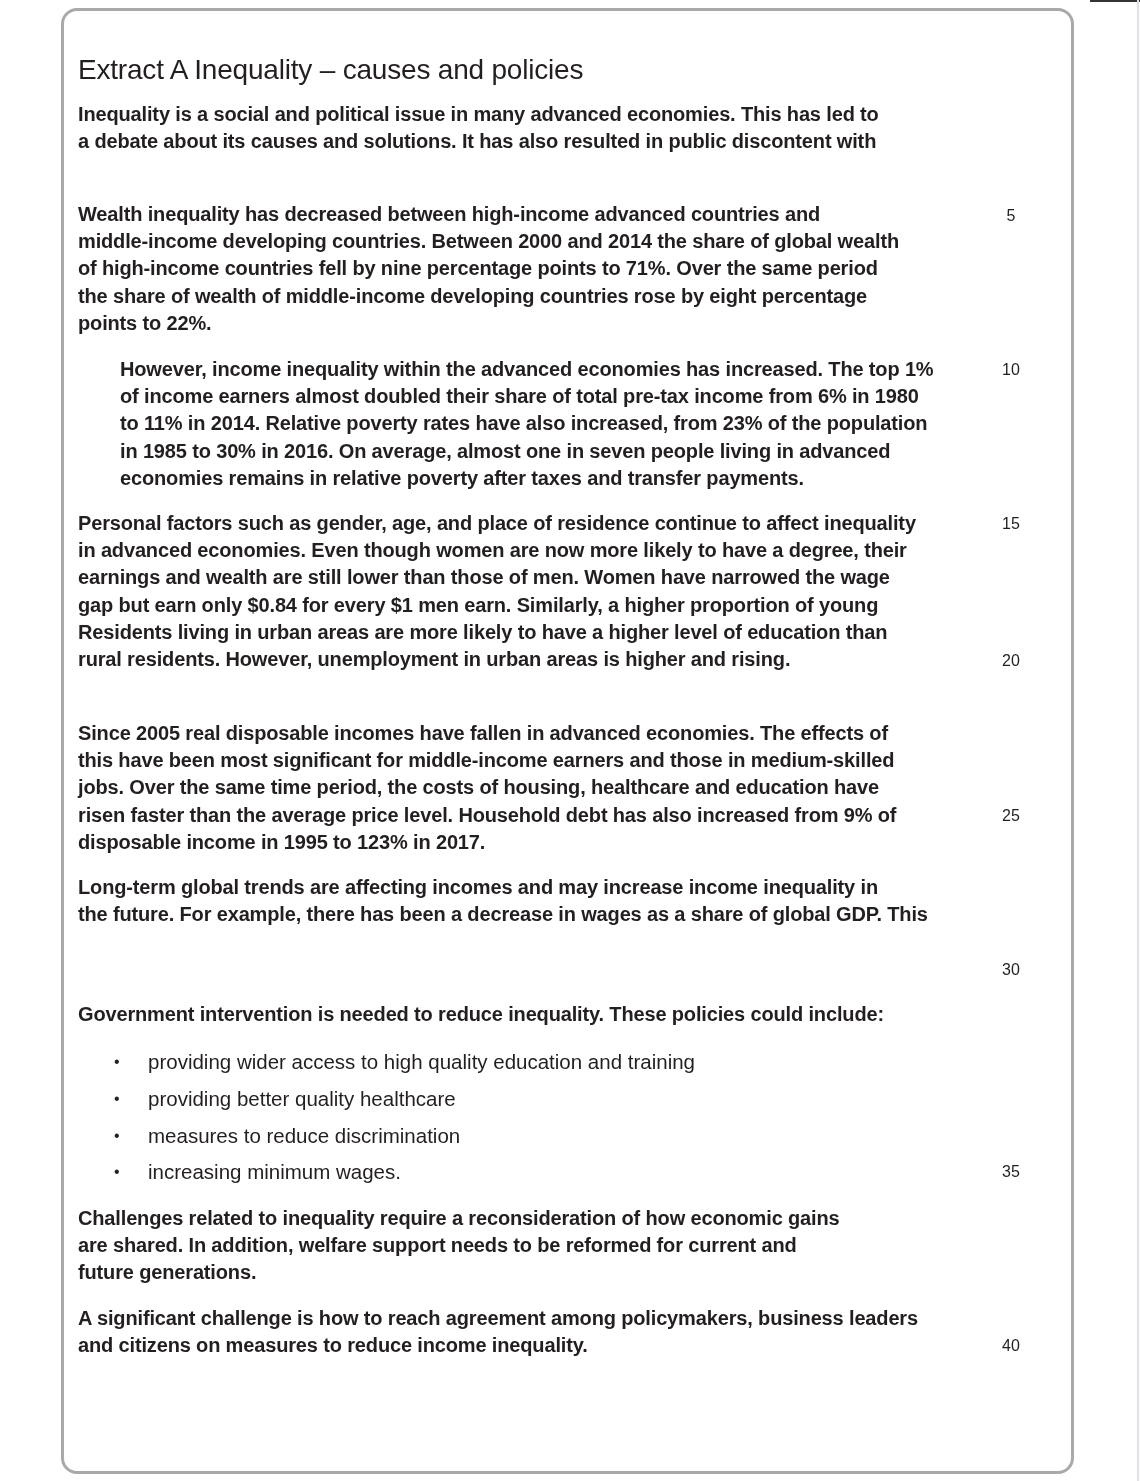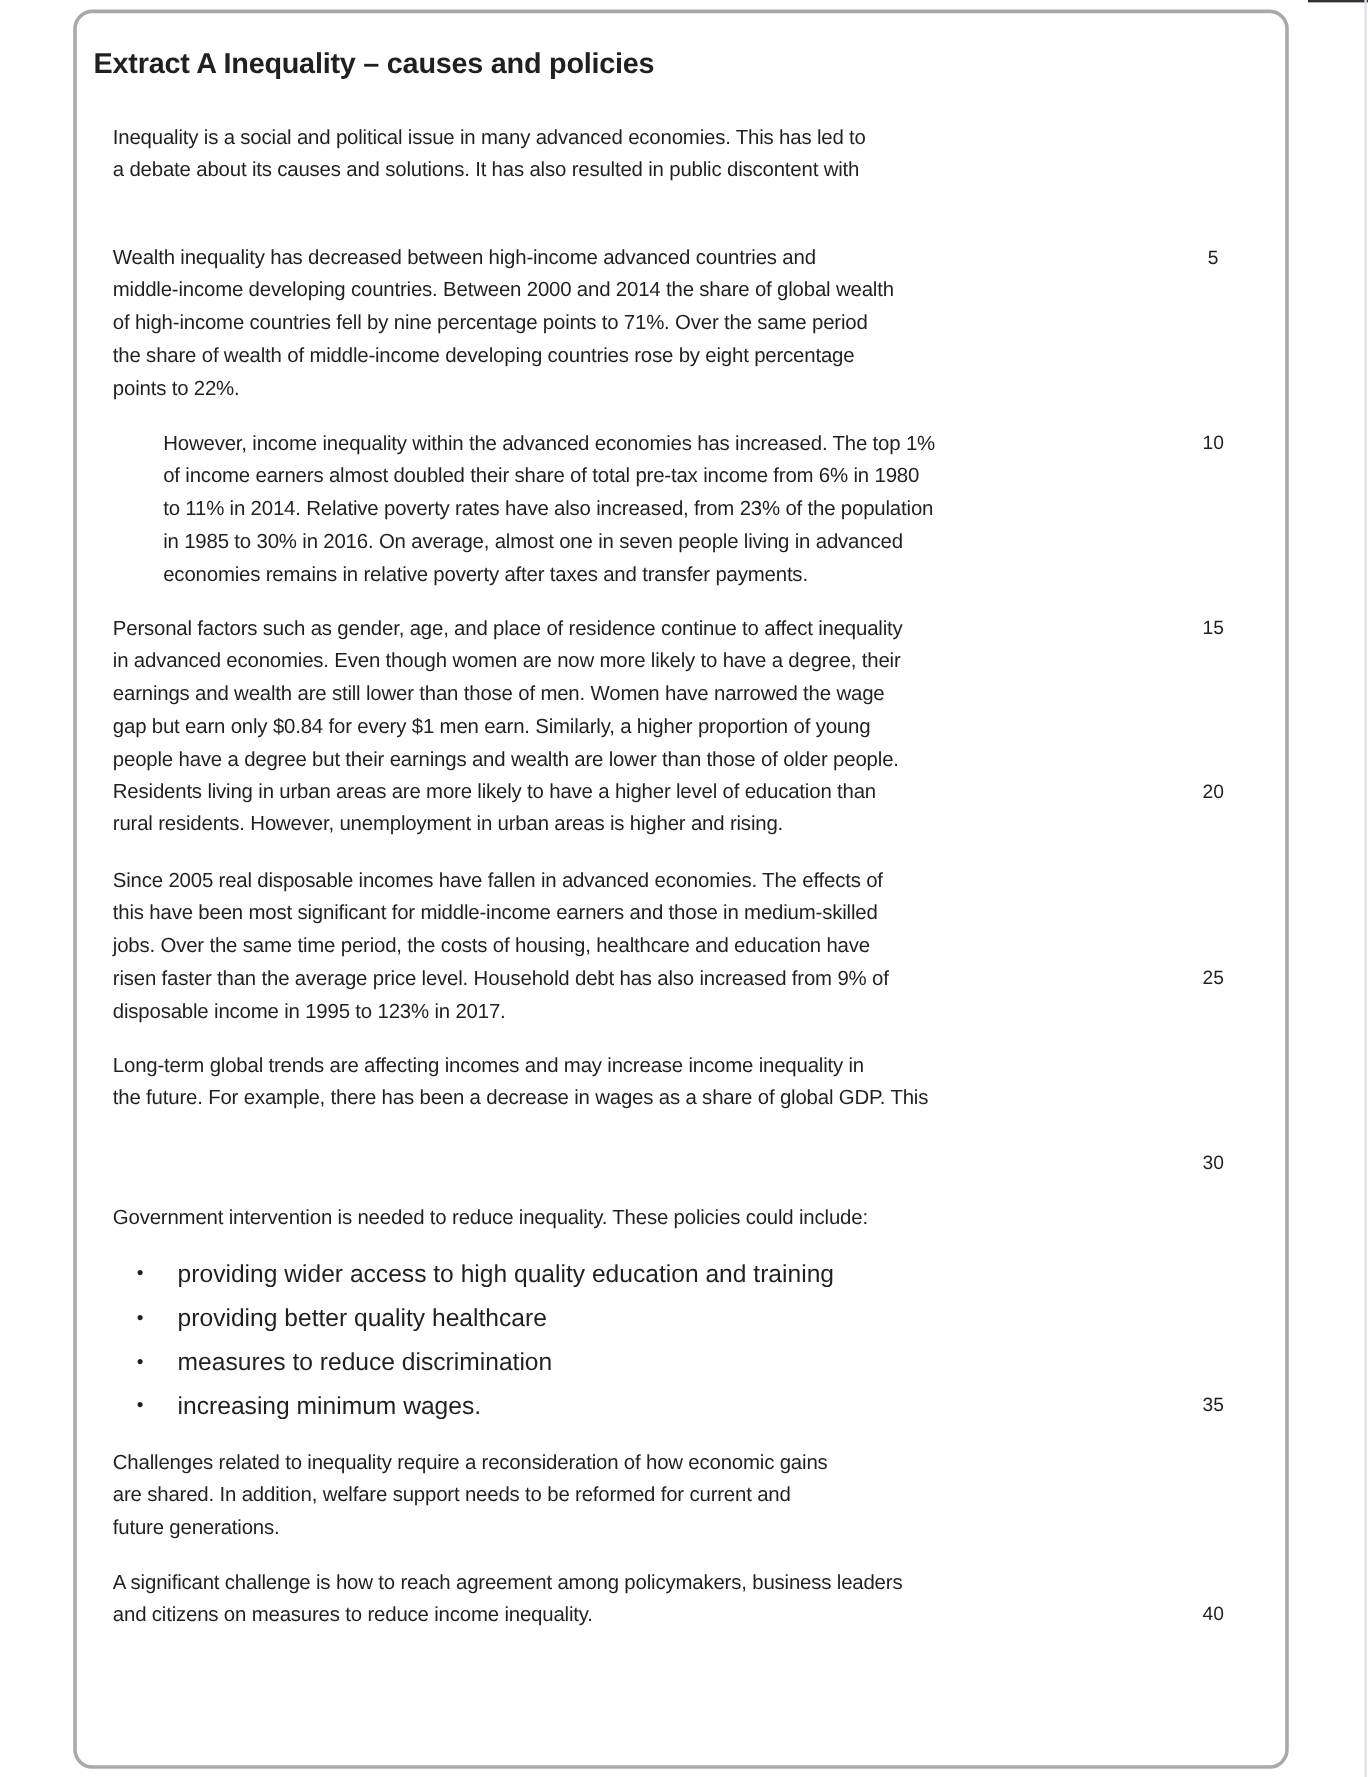--- a/index.html
+++ b/index.html
@@ -37,32 +37,33 @@
       top: 8px;
       width: 1007px;
       height: 1460px;
       border: 3px solid #a9a9ac;
       border-radius: 16px;
       box-sizing: content-box;
     }
     .title {
       position: absolute;
       left: 78px;
-      top: 40px;
-      font-size: 24px;
-      font-weight: bold;
+      top: 54px;
+      font-size: 28px;
+      font-weight: normal;
       letter-spacing: -0.2px;
       white-space: nowrap;
     }
     .para {
       position: absolute;
-      left: 94px;
-      font-size: 17px;
+      left: 78px;
+      font-size: 20px;
       line-height: 27.2px;
       letter-spacing: -0.15px;
+      font-weight: bold;
     }
     .para .ln {
       display: block;
       white-space: nowrap;
     }
     .lineno {
       position: absolute;
       left: 996px;
       width: 30px;
       text-align: center;
@@ -117,21 +118,20 @@
   <span class="ln">to 11% in 2014. Relative poverty rates have also increased, from 23% of the population</span>
   <span class="ln">in 1985 to 30% in 2016. On average, almost one in seven people living in advanced</span>
   <span class="ln">economies remains in relative poverty after taxes and transfer payments.</span>
 </div>
 
 <div class="para" style="top:510px;">
   <span class="ln">Personal factors such as gender, age, and place of residence continue to affect inequality</span>
   <span class="ln">in advanced economies. Even though women are now more likely to have a degree, their</span>
   <span class="ln">earnings and wealth are still lower than those of men. Women have narrowed the wage</span>
   <span class="ln">gap but earn only $0.84 for every $1 men earn. Similarly, a higher proportion of young</span>
-  <span class="ln">people have a degree but their earnings and wealth are lower than those of older people.</span>
   <span class="ln">Residents living in urban areas are more likely to have a higher level of education than</span>
   <span class="ln">rural residents. However, unemployment in urban areas is higher and rising.</span>
 </div>
 
 <div class="para" style="top:720px;">
   <span class="ln">Since 2005 real disposable incomes have fallen in advanced economies. The effects of</span>
   <span class="ln">this have been most significant for middle-income earners and those in medium-skilled</span>
   <span class="ln">jobs. Over the same time period, the costs of housing, healthcare and education have</span>
   <span class="ln">risen faster than the average price level. Household debt has also increased from 9% of</span>
   <span class="ln">disposable income in 1995 to 123% in 2017.</span>

